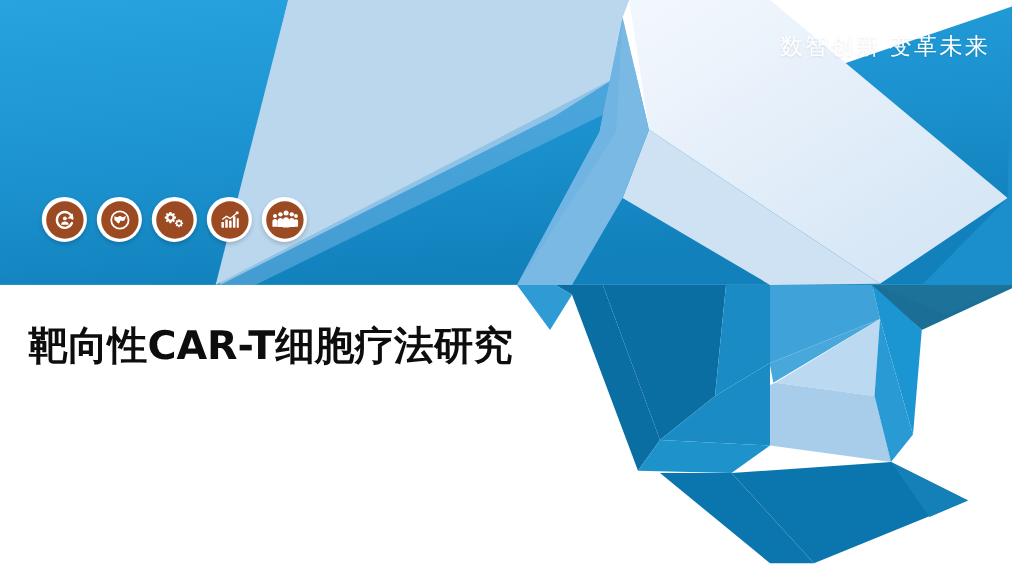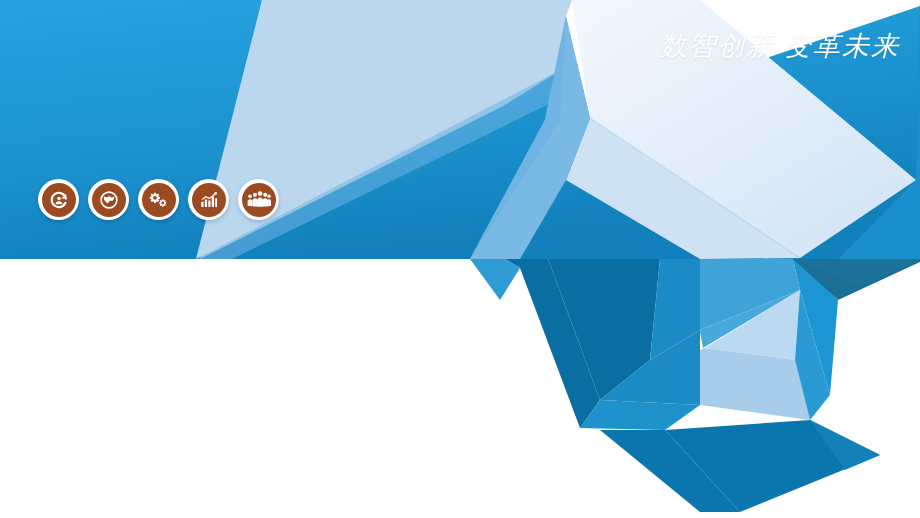--- a/index.html
+++ b/index.html
@@ -25,25 +25,24 @@
     height: 518px;
     display: block;
   }
   
   #tagline {
     position: absolute;
     right: 20px;
     top: 28px;
     color: #ffffff;
     font-family: "Liberation Serif", serif;
-    font-size: 27px;
+    font-size: 21px;
     letter-spacing: 2px;
     white-space: nowrap;
     text-shadow: 0 1px 2px rgba(0,0,0,0.10);
-    font-style: italic;
   }
   
   #icon-row {
     position: absolute;
     left: 38px;
     top: 179px;
     display: flex;
     gap: 9px;
     align-items: center;
   }
@@ -221,14 +220,15 @@
             <path d="M17.0 19.0v-6.1c0-1.6 1.2-2.8 2.8-2.8s2.8 1.2 2.8 2.8v6.1z"></path>
             <circle cx="24.0" cy="8.0" r="1.9"></circle>
             <path d="M21.6 18.6v-4.9c0-1.4 1.0-2.4 2.4-2.4s2.4 1.0 2.4 2.4v4.9z"></path>
           </g>
         </svg>
       </div>
     </div>
 
   </div>
 
+  <div id="slide-title">靶向性CAR-T细胞疗法研究</div>
 
 </div>
 
 </body></html>

